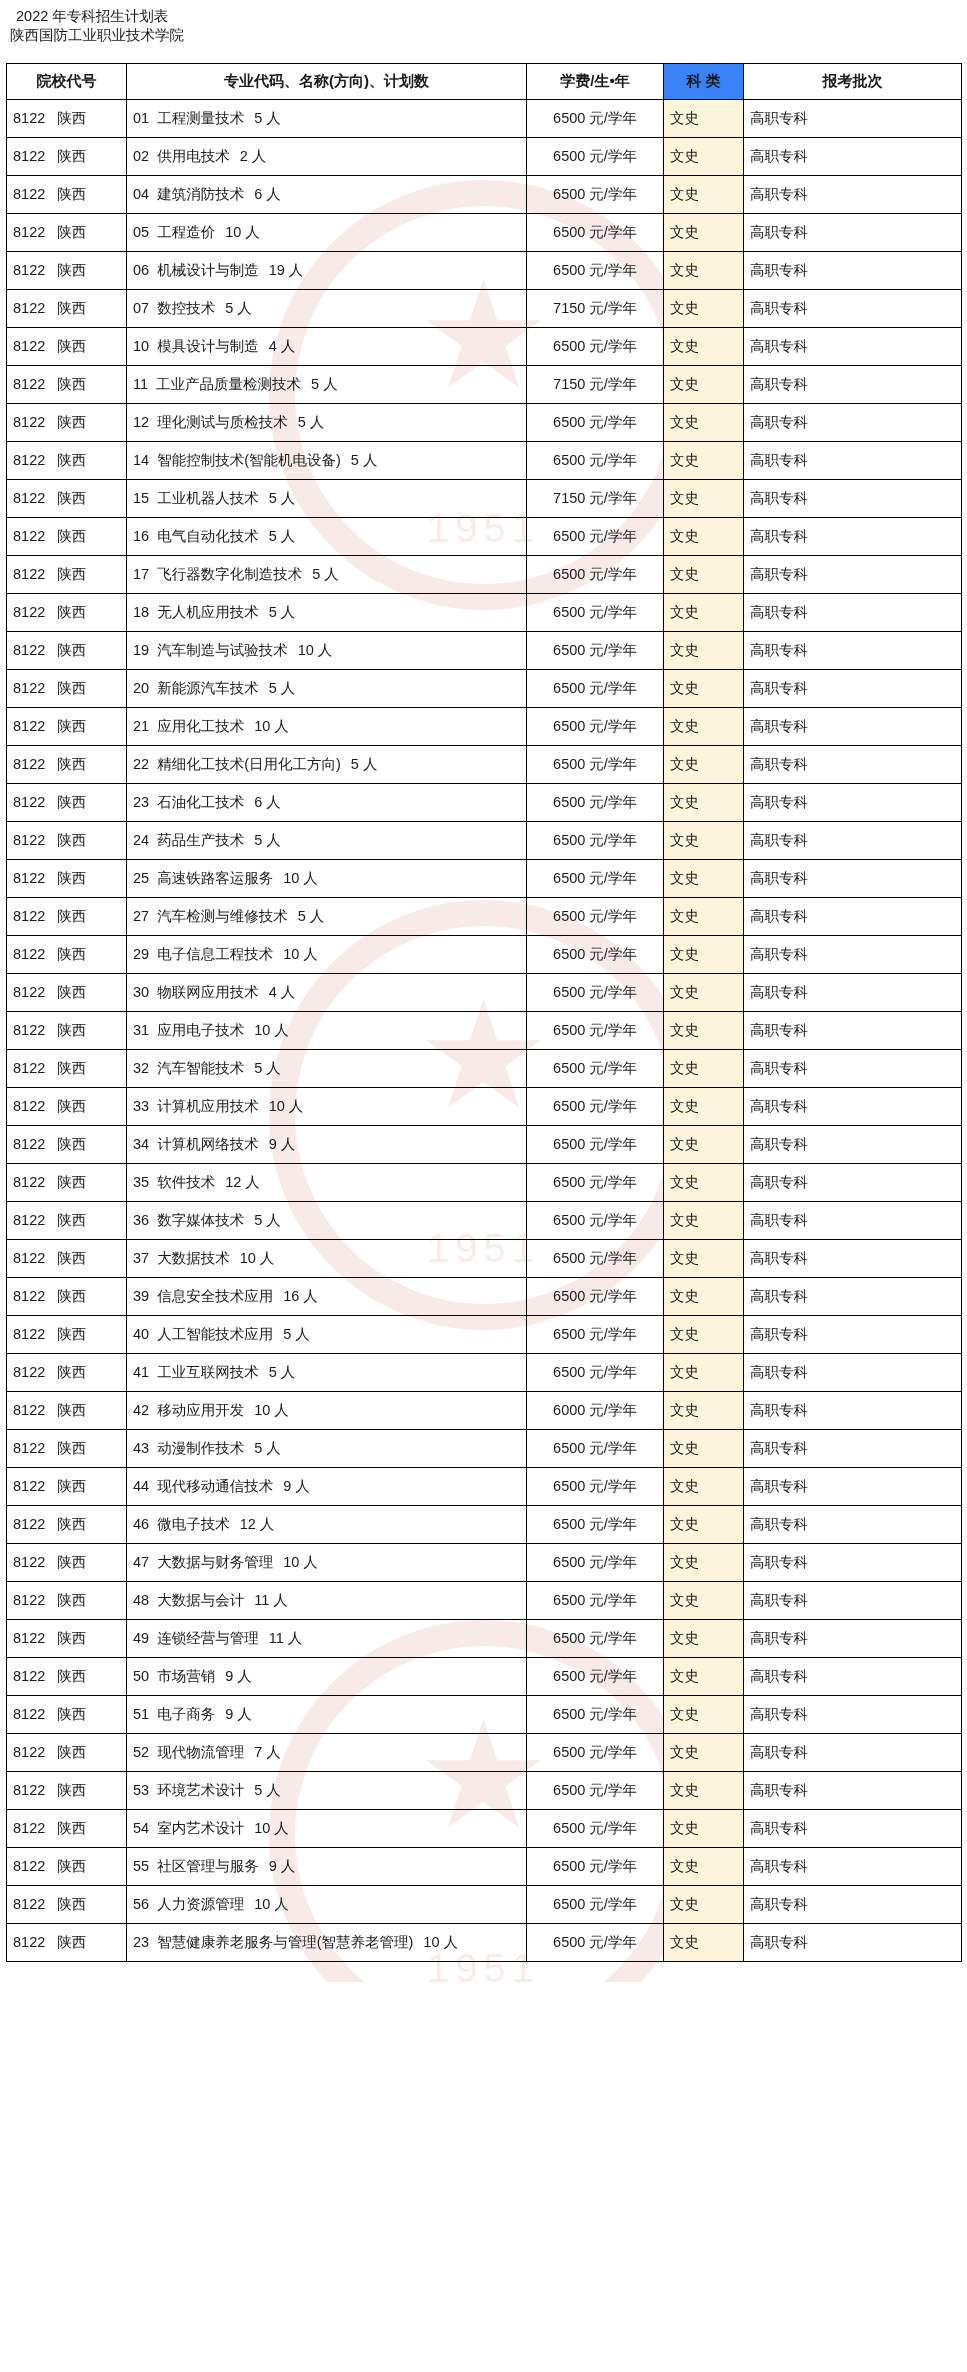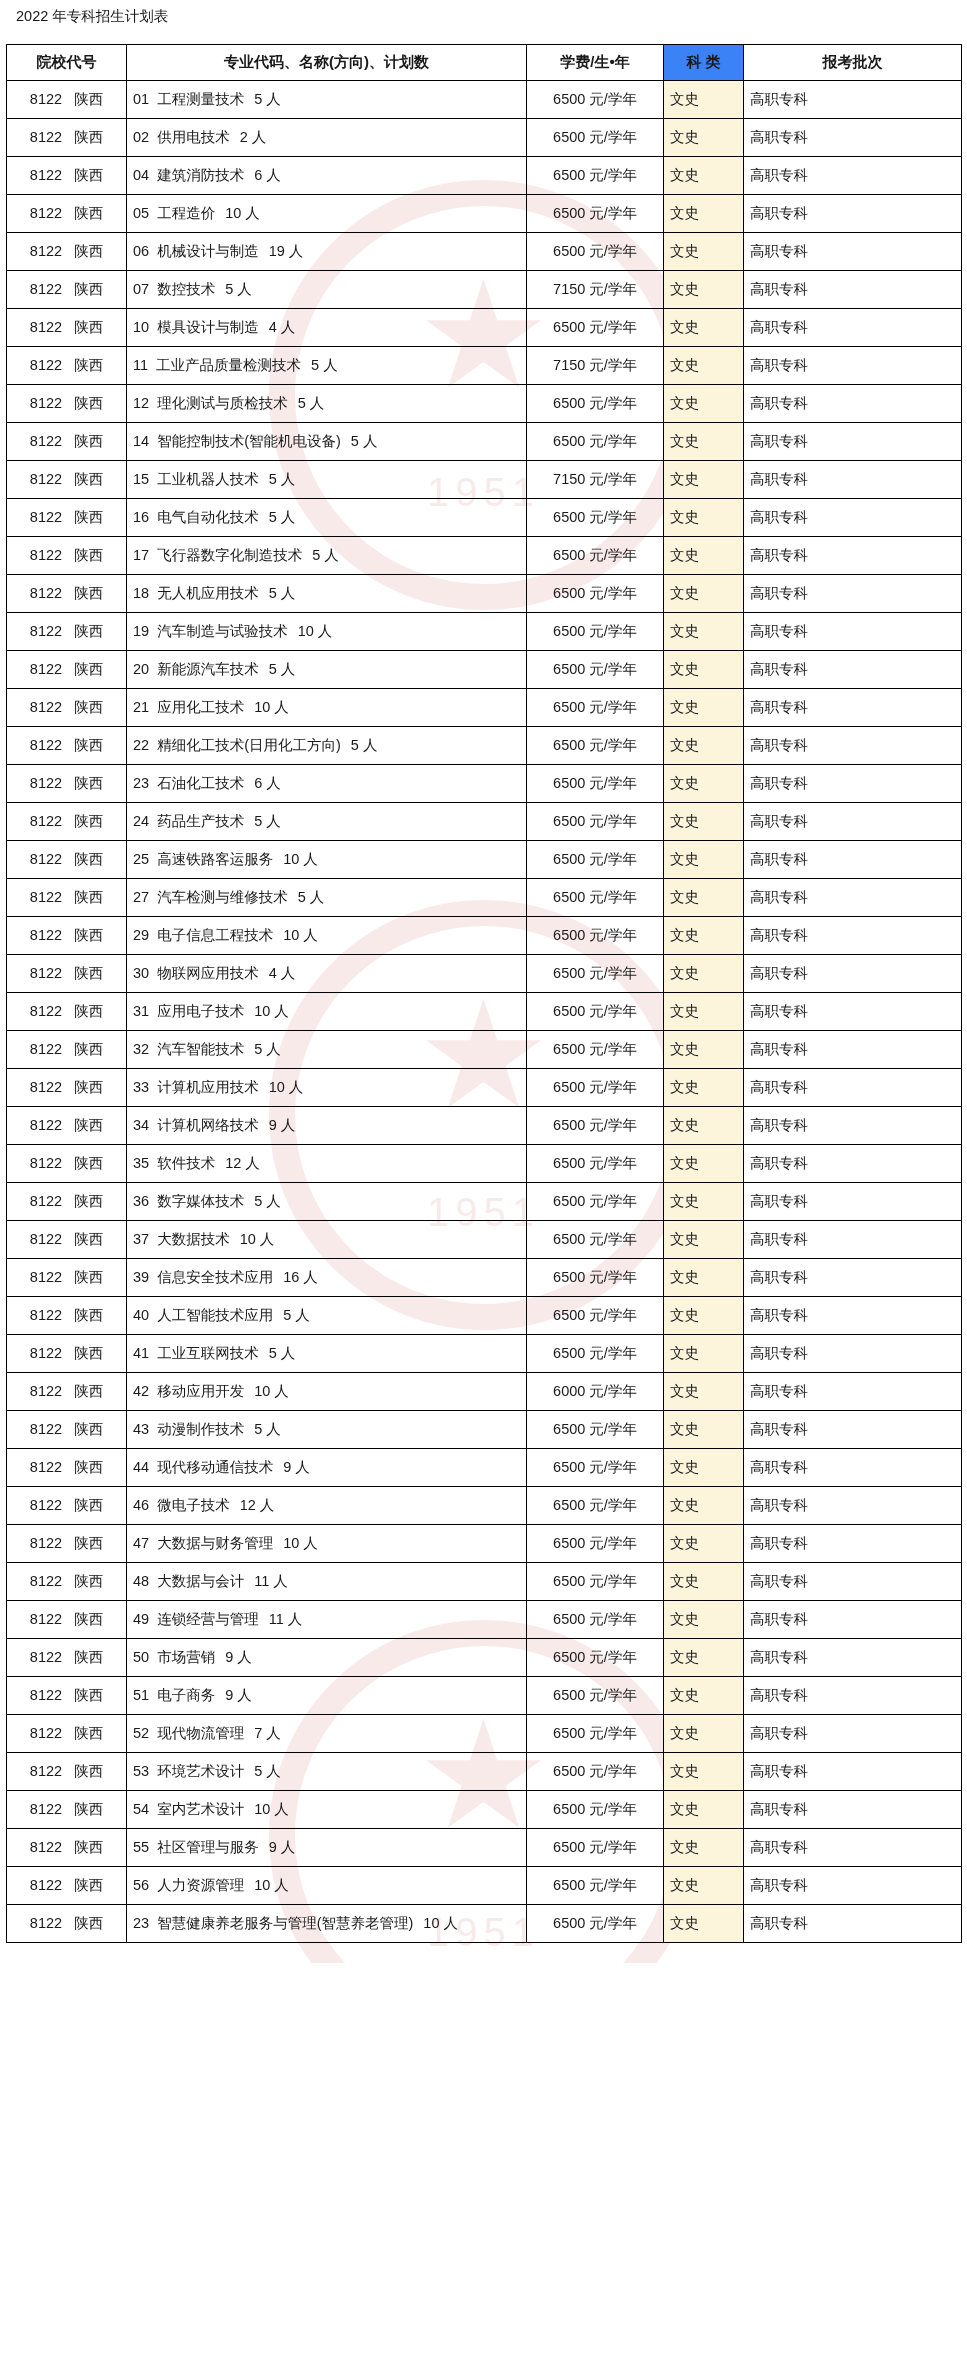--- a/index.html
+++ b/index.html
@@ -48,20 +48,21 @@
     line-height: 1;
   }
   .wm-text {
     position: absolute;
     left: 50%;
     transform: translateX(-50%);
     font-size: 40px;
     letter-spacing: 6px;
     color: rgba(200, 45, 45, 0.10);
     white-space: nowrap;
+    margin-top: 36px;
   }
   .doc-header {
     position: relative;
     z-index: 2;
     display: flex;
     align-items: flex-start;
     padding: 7px 4px 6px 4px;
     font-size: 14.5px;
     flex-direction: column;
   }
@@ -98,21 +99,21 @@
     font-size: 15px;
     height: 36px;
   }
   col.c-code { width: 120px; }
   col.c-major { width: 400px; }
   col.c-fee { width: 137px; }
   col.c-subj { width: 80px; }
   col.c-batch { width: 218px; }
 
   td.code {
-    text-align: center;
+    text-align: left;
     padding-left: 10px;
     white-space: nowrap;
   }
   td.code .num { margin-right: 12px; }
   td.major {
     text-align: left;
     padding-left: 14px;
     white-space: nowrap;
   }
   td.major .mcode { margin-right: 8px; }
@@ -147,20 +148,21 @@
     <div class="wm-star" style="top:980px;">★</div>
     <div class="wm-text" style="top:1190px;">1951</div>
 
     <div class="wm-circle" style="top:1620px;"></div>
     <div class="wm-star" style="top:1700px;">★</div>
     <div class="wm-text" style="top:1910px;">1951</div>
   </div>
 
   <div class="doc-header">
     <div class="title-left">2022 年专科招生计划表</div>
+    <div class="title-right">陕西国防工业职业技术学院</div>
   </div>
 
   <table class="plan">
     <colgroup>
       <col class="c-code">
       <col class="c-major">
       <col class="c-fee">
       <col class="c-subj">
       <col class="c-batch">
     </colgroup>

